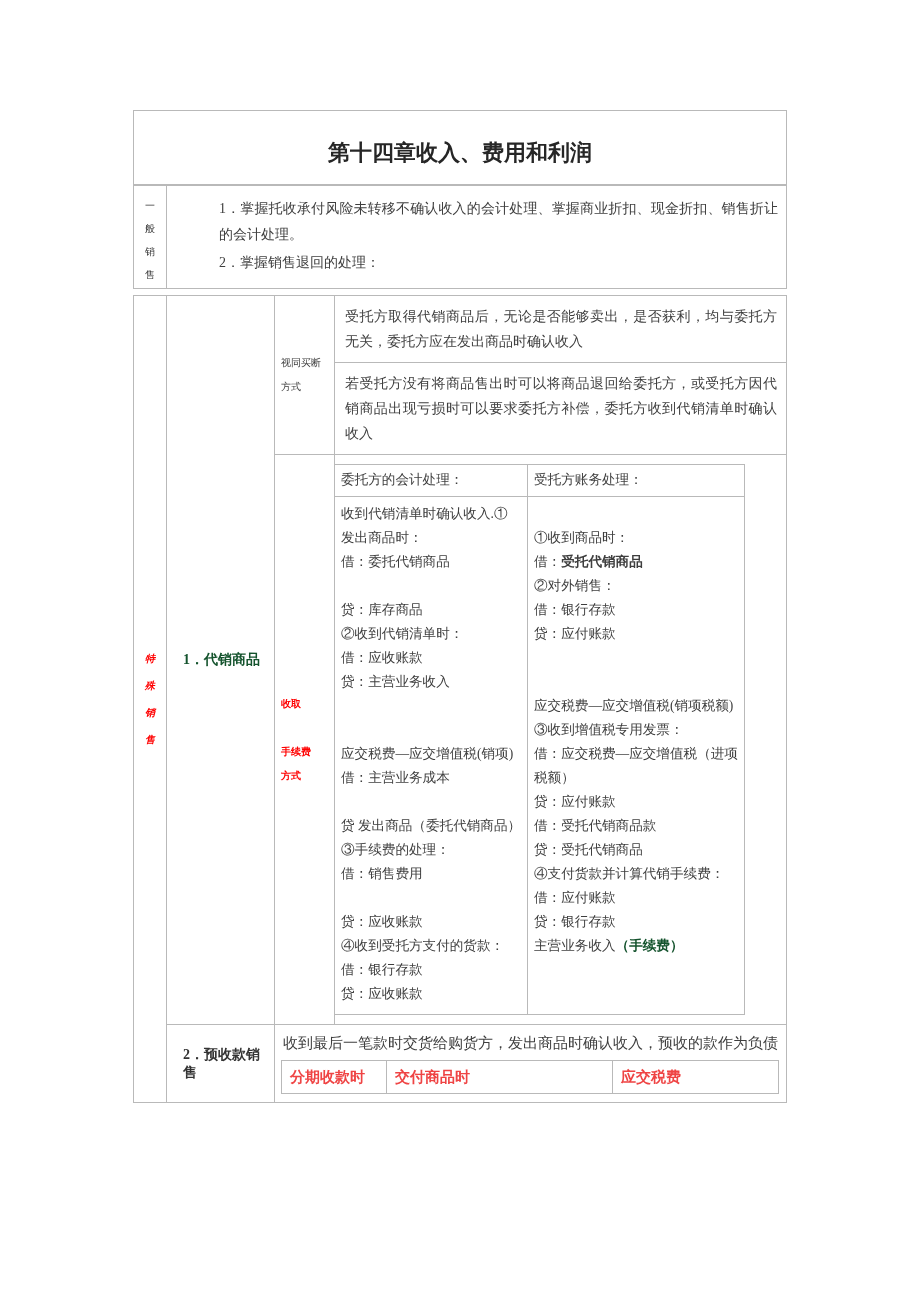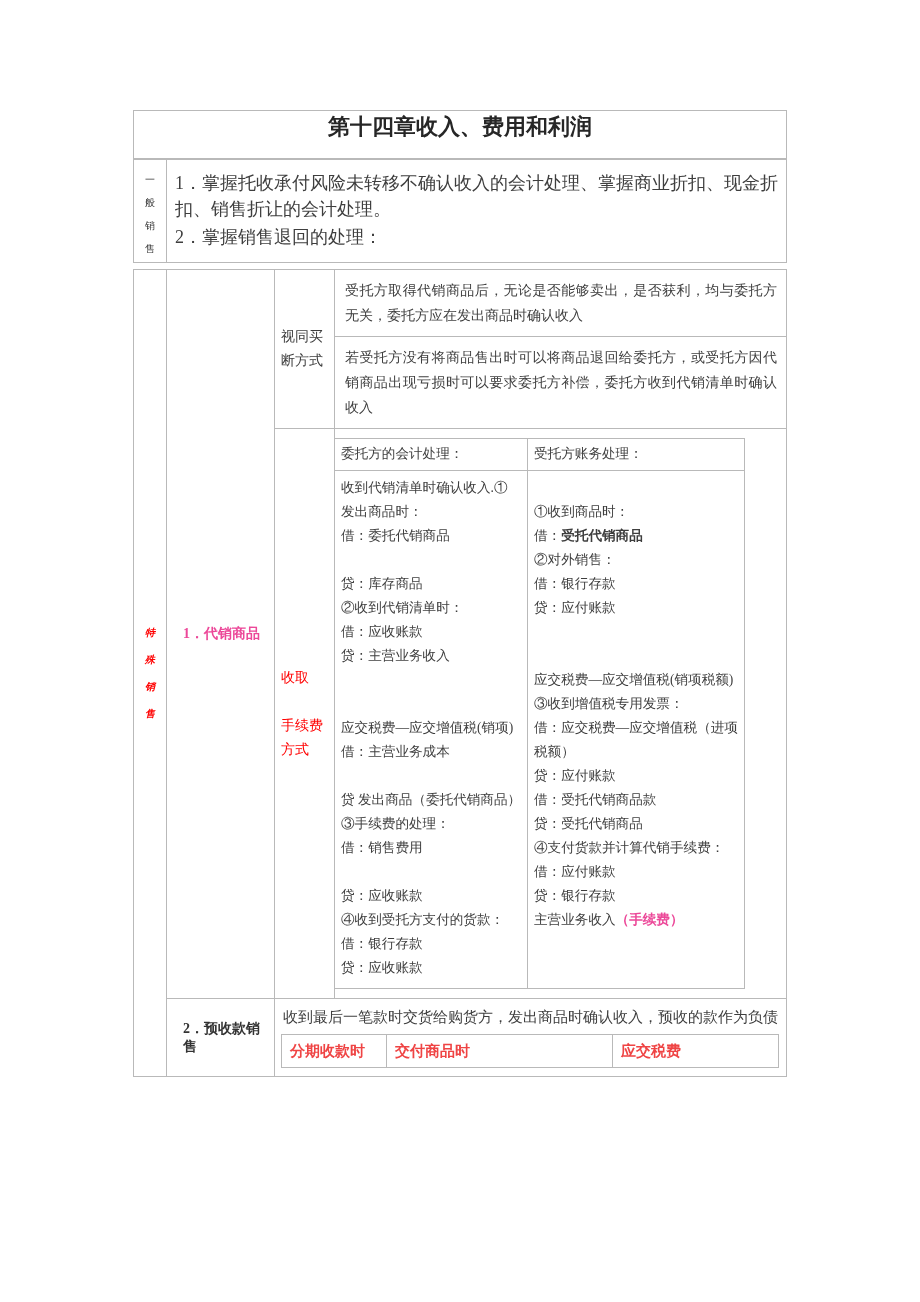--- a/index.html
+++ b/index.html
@@ -7,69 +7,69 @@
   body {
     width: 920px; height: 1302px; background: #ffffff;
     font-family: "Liberation Serif", "DejaVu Serif", serif;
     color: #3e3e3e; position: relative;
   }
   .doc { position: absolute; left: 133px; top: 110px; width: 654px; }
 
   .title-box {
     border: 1px solid #b9b9b9; text-align: center;
     font-size: 22px; font-weight: bold; color: #262626;
-    padding: 2px 10px 17px; line-height: 28px;
+    padding: 28px 10px 17px; line-height: 28px;
   }
 
   .review {
     margin: 15px 1px 13px; font-size: 16px; line-height: 29px;
     font-weight: bold; color: #1c1c1c; text-align: justify;
   }
   .review .rlabel { color: #ff0000; font-size: 21px; }
 
   .tbl { border: 1px solid #b9b9b9; display: flex; align-items: stretch; }
 
   .vcol {
     width: 33px; flex: 0 0 33px; border-right: 1px solid #b9b9b9;
     display: flex; flex-direction: column; align-items: center; font-size: 10px;
   }
   .vtext { width: 15px; word-break: break-all; line-height: 23px; text-align: center; }
 
   .t1 .vcol { padding-top: 8px; color: #333; }
-  .t1-items { flex: 1; padding: 8px 8px 10px; font-size: 18px; line-height: 26px; }
+  .t1-items { flex: 1; padding: 8px 8px 10px; font-size: 14px; line-height: 26px; margin-left: 44px; }
   .t1-items .item { margin: 2px 0; text-align: justify; }
 
   .t2 { margin-top: 6px; }
   .t2 .vcol { justify-content: center; }
   .t2 .vtext { line-height: 27px; font-weight: bold; color: #ff0000; font-style: italic; }
   .t2-main { flex: 1; display: flex; flex-direction: column; }
 
   .rowlabel {
     flex: 0 0 108px; width: 108px; border-right: 1px solid #b9b9b9;
     display: flex; align-items: center; padding: 6px 6px 6px 16px;
     font-size: 14px; font-weight: bold; color: #333;
   }
-  .red { color: #ec4899; }
+  .red { color: #14532d; }
   .bold { font-weight: bold; }
   .prewrap { white-space: pre-line; }
 
   .row1 { display: flex; border-bottom: 1px solid #b9b9b9; }
   .row1-content { flex: 1; display: flex; flex-direction: column; }
 
   .secA { display: flex; }
   .sublabel {
     flex: 0 0 60px; width: 60px; border-right: 1px solid #b9b9b9;
-    display: flex; align-items: center; padding: 6px; font-size: 14px; line-height: 24px;
+    display: flex; align-items: center; padding: 6px; font-size: 10px; line-height: 24px;
   }
   .secA-cells { flex: 1; display: flex; flex-direction: column; }
   .cellA { padding: 8px 10px; font-size: 14px; line-height: 25px; text-align: justify; }
   .cellA + .cellA { border-top: 1px solid #b9b9b9; }
 
   .secB { display: flex; border-top: 1px solid #b9b9b9; flex: 1; }
-  .secB .sublabel { font-weight: normal; color: #ff0000; }
+  .secB .sublabel { font-weight: bold; color: #ff0000; }
   .secB-content { flex: 1; padding: 9px 0; }
 
   .nested2 { border: 1px solid #b9b9b9; width: 411px; margin-left: -1px; font-size: 13.6px; }
   .n2-hdr { display: flex; border-bottom: 1px solid #b9b9b9; }
   .n2-c1 { width: 193px; flex: 0 0 193px; border-right: 1px solid #b9b9b9; }
   .n2-c2 { flex: 1; }
   .n2-hdr .n2-c1, .n2-hdr .n2-c2 { padding: 6px 6px 7px; }
   .n2-body { display: flex; }
   .n2-body .n2-c1, .n2-body .n2-c2 { padding: 5px 4px 8px 6px; }
   .tline { line-height: 24px; min-height: 24px; }

